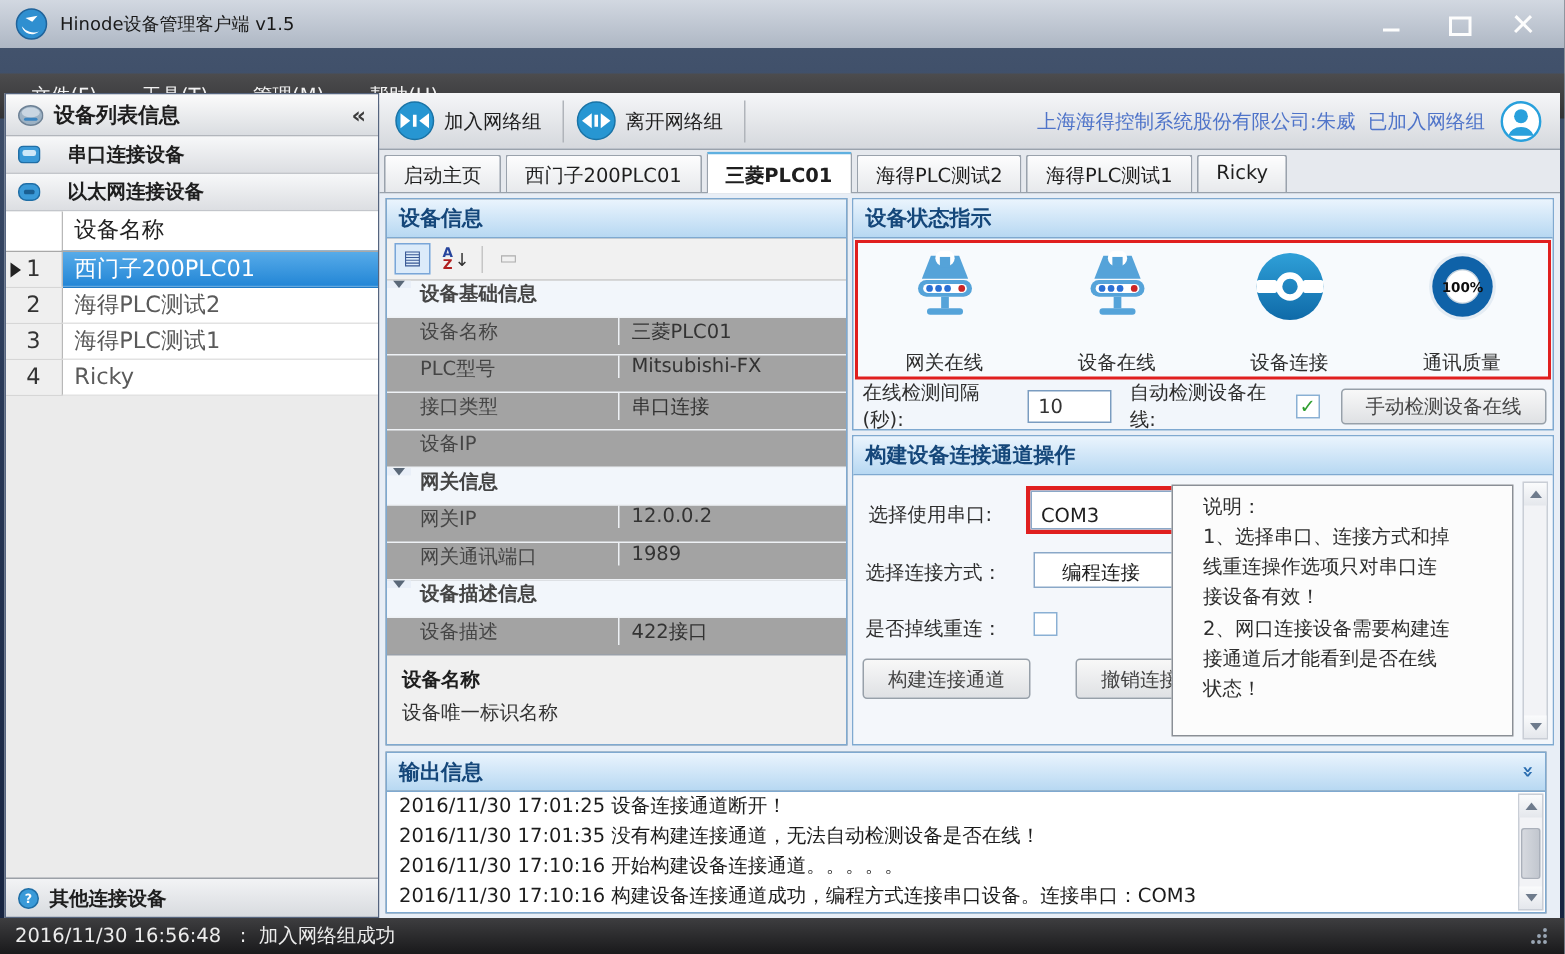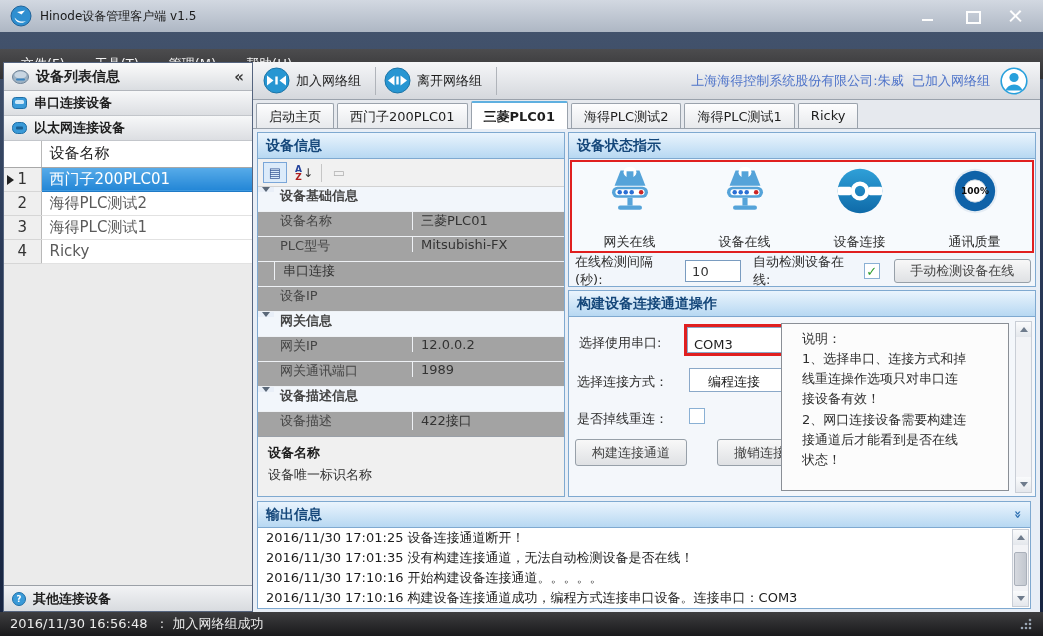--- a/index.html
+++ b/index.html
@@ -24,21 +24,21 @@
     background:linear-gradient(#4c4c4e,#323234); display:flex; align-items:center; padding-left:6px; }
   .menu-item{ color:#f2f2f2; font-size:13px; padding:0 15px; height:100%; display:flex; align-items:center; }
 
   
   .sidebar{ position:absolute; left:3px; top:62px; width:250px; height:550px;
     background:#ebebeb; border:1px solid #55647e; }
   .sb-header{ height:28px; background:linear-gradient(#fbfbfb,#dadde1); border-bottom:1px solid #b2b6bc;
     display:flex; align-items:center; gap:7px; padding:0 8px; font-weight:bold; font-size:14px; color:#1e1e1e; }
   .sb-collapse{ margin-left:auto; color:#3c3c3c; font-size:15px; font-weight:bold; }
   .sb-section{ height:25px; background:linear-gradient(#f7f8f9,#dcdee2); border-bottom:1px solid #c3c6cb;
-    display:flex; align-items:center; gap:7px; padding:0 8px; font-weight:bold; font-size:13px; color:#1e1e1e; }
+    display:flex; align-items:center; gap:18px; padding:0 8px; font-weight:bold; font-size:13px; color:#1e1e1e; }
   .sb-table{ width:100%; border-collapse:collapse; background:#fff; border-bottom:1px solid #8a8a8a; }
   .sb-table td{ height:24px; font-size:15px; }
   .idx-cell{ width:37px; background:#efefef; border-right:1px solid #b8b8b8; border-bottom:1px solid #d6d6d6;
     text-align:center; color:#333; font-size:14px; position:relative; }
   .name-cell{ padding:0 8px; color:#5a5a5a; border-bottom:1px solid #e2e2e2; }
   .hdr-cell{ height:26px !important; font-size:15px; color:#222; border-bottom:1px solid #a8a8a8; background:#fff; padding:0 8px; }
   tr.selected .name-cell{ background:linear-gradient(#58ace9,#2386d6); color:#fff; border-bottom:1px solid #1f7ac6; }
   .row-marker{ position:absolute; left:3px; top:7px; width:0; height:0;
     border-top:5px solid transparent; border-bottom:5px solid transparent; border-left:7px solid #222; }
   .sb-bottom{ position:absolute; bottom:0; left:0; width:100%; height:26px;
@@ -288,20 +288,21 @@
             <div class="pg-name">设备名称</div>
             <div class="pg-value">三菱PLC01</div>
           </div>
           <div class="pg-row">
             <div class="pg-gutter"></div>
             <div class="pg-name">PLC型号</div>
             <div class="pg-value">Mitsubishi-FX</div>
           </div>
           <div class="pg-row">
             <div class="pg-gutter"></div>
+            <div class="pg-name">接口类型</div>
             <div class="pg-value">串口连接</div>
           </div>
           <div class="pg-row">
             <div class="pg-gutter"></div>
             <div class="pg-name">设备IP</div>
             <div class="pg-value"></div>
           </div>
           <div class="pg-row cat">
             <div class="pg-gutter">
                 <span class="cat-arrow"></span>

